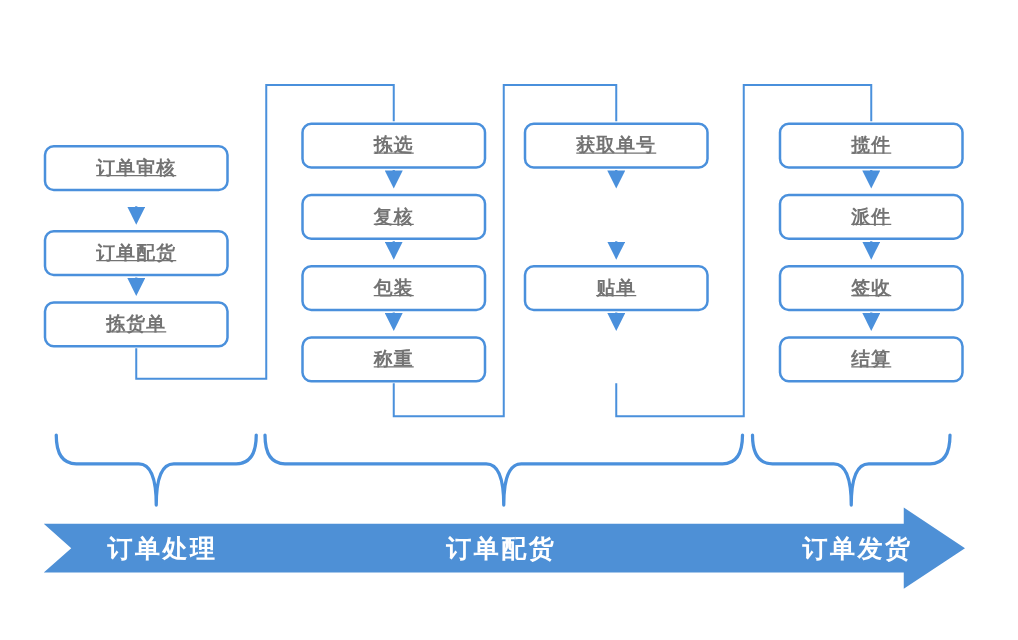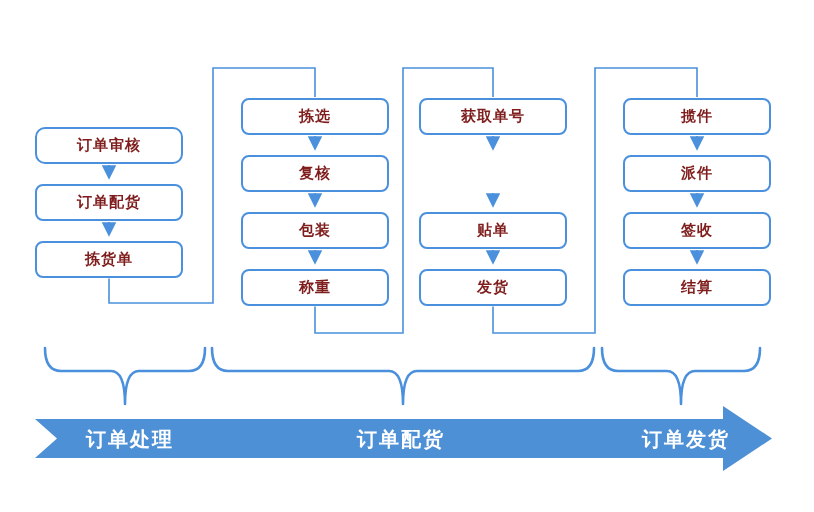--- a/index.html
+++ b/index.html
@@ -11,29 +11,29 @@
     overflow:hidden;
   }
   #wires{position:absolute;left:0;top:0;width:814px;height:512px;}
   .step-box{
     position:absolute;
     width:148px;height:37px;
     box-sizing:border-box;
     border:2px solid #4a90dc;
     border-radius:8px;
     background:#ffffff;
-    color:#7f1d1d;
+    color:#737373;
     font-size:15px;
     font-weight:600;
     letter-spacing:1px;
-    display:flex;align-items:center;justify-content:center;
+    display:flex;align-items:center;justify-content:center;text-decoration:underline;
   }
   
   .c1{left:35px;}
-  .r1a{top:127px;border-radius:10px;} .r1b{top:184px;} .r1c{top:241px;}
+  .r1a{top:116px;} .r1b{top:184px;} .r1c{top:241px;}
   
   .c2{left:241px;} .c3{left:419px;} .c4{left:623px;}
   .ra{top:98px;} .rb{top:155px;text-align:center;} .rc{top:212px;} .rd{top:269px;}
   .phase-label{
     position:absolute;
     transform:translate(-50%,-50%);
     color:#ffffff;
     font-size:20px;
     font-weight:bold;
     letter-spacing:2px;
@@ -92,21 +92,20 @@
   <div class="step-box c1 r1b">订单配货</div>
   <div class="step-box c1 r1c">拣货单</div>
 
   <div class="step-box c2 ra">拣选</div>
   <div class="step-box c2 rb">复核</div>
   <div class="step-box c2 rc">包装</div>
   <div class="step-box c2 rd">称重</div>
 
   <div class="step-box c3 ra">获取单号</div>
   <div class="step-box c3 rc">贴单</div>
-  <div class="step-box c3 rd">发货</div>
 
   <div class="step-box c4 ra">揽件</div>
   <div class="step-box c4 rb">派件</div>
   <div class="step-box c4 rc">签收</div>
   <div class="step-box c4 rd">结算</div>
 
   <div class="phase-label pl1">订单处理</div>
   <div class="phase-label pl2">订单配货</div>
   <div class="phase-label pl3">订单发货</div>
 

